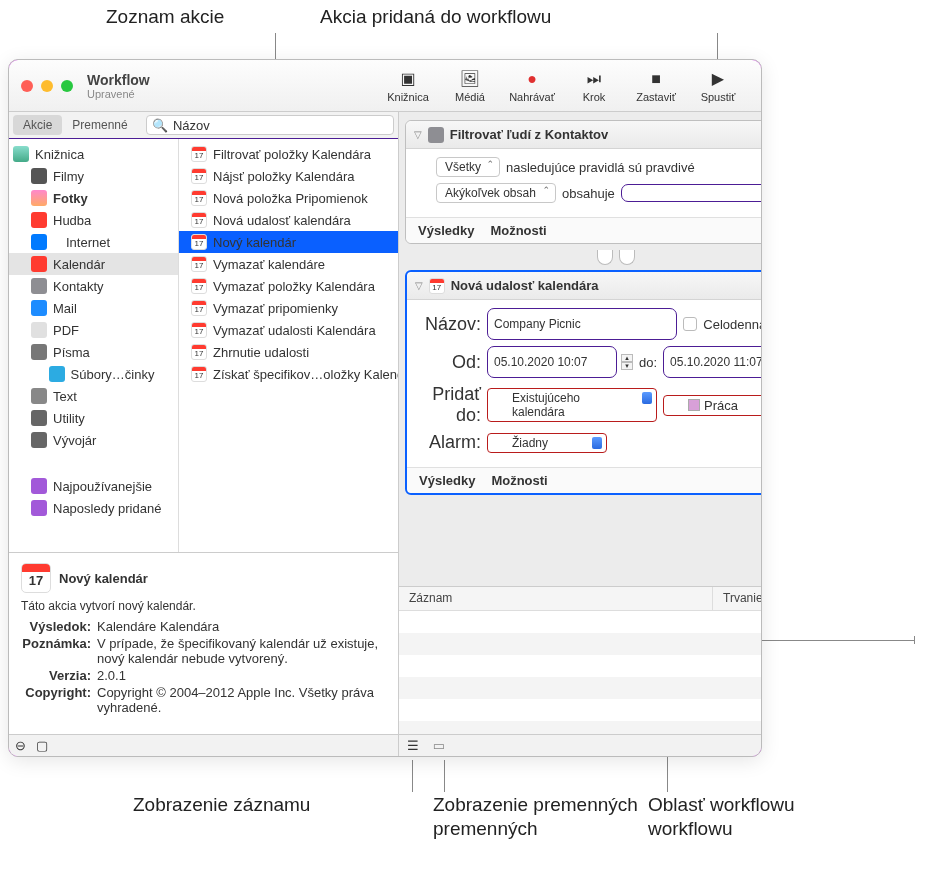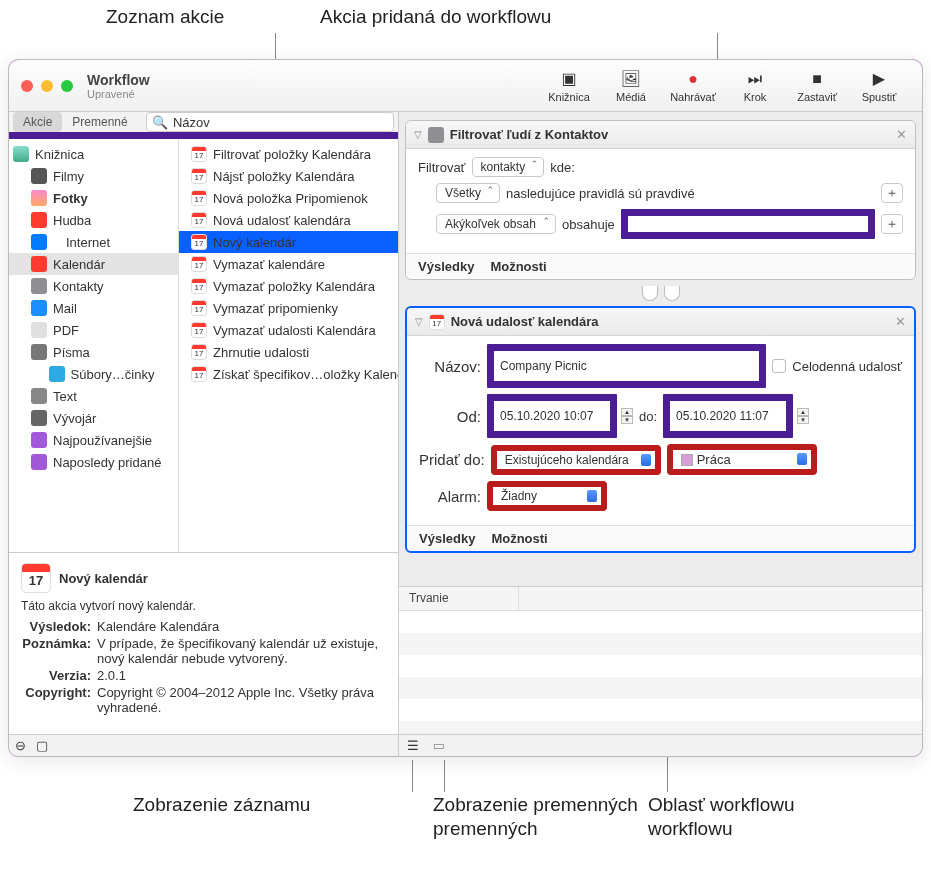--- a/index.html
+++ b/index.html
@@ -1,35 +1,35 @@
 <!DOCTYPE html>
 <html><head>
 <meta charset="utf-8">
 <style>
 *{box-sizing:border-box;margin:0;padding:0;font-family:-apple-system,BlinkMacSystemFont,"Helvetica Neue",sans-serif;font-size:13px;color:#333}
 body{background:#fff;width:931px;height:872px;position:relative}
 .callout{position:absolute;font-size:19px;color:#222;font-weight:400}
 .callout-line{position:absolute;background:#888}
-.window{position:absolute;left:8px;top:59px;width:915px;height:698px;border:1px solid #bbb;border-radius:10px;overflow:hidden;background:#d946ef;box-shadow:0 4px 20px rgba(0,0,0,0.1)}
+.window{position:absolute;left:8px;top:59px;width:754px;height:698px;border:1px solid #bbb;border-radius:10px;overflow:hidden;background:#d946ef;box-shadow:0 4px 20px rgba(0,0,0,0.1)}
 .titlebar{height:52px;display:flex;align-items:center;padding:0 12px;background:linear-gradient(#fdfdfd,#f0f0f0);border-bottom:1px solid #ccc}
 .traffic{display:flex;gap:8px;margin-right:14px}
 .tdot{width:12px;height:12px;border-radius:50%}
 .tr{background:#ff5f57}.ty{background:#febc2e}.tg{background:#28c840}
 .titletxt{flex:0 0 auto}
 .titletxt .main{font-size:14px;font-weight:600;color:#444}
 .titletxt .sub{font-size:11px;color:#888}
 .tbspacer{flex:1}
 .tbtn{display:flex;flex-direction:column;align-items:center;width:62px;cursor:pointer;color:#555}
 .tbtn .ic{height:20px;display:flex;align-items:center;justify-content:center;font-size:16px}
 .tbtn .lb{font-size:11px;margin-top:2px}
 .rec{color:#e03030}
 .dim{color:#bbb}
 .body{display:flex;height:calc(100% - 52px)}
 .left{width:390px;display:flex;flex-direction:column;border-right:1px solid #ccc;background:#fff}
-.segbar{height:27px;display:flex;align-items:flex-end;padding:0 4px;border-bottom:7px solid #4c1d95;background:#f2f2f2}
+.segbar{height:27px;display:flex;align-items:center;padding:0 4px;border-bottom:1px solid #4c1d95;background:#f2f2f2}
 .seg{font-size:12px;padding:3px 10px;border-radius:4px;color:#555}
 .seg.active{background:#d8d8d8}
 .search{flex:1;margin-left:8px;height:20px;border:1px solid #ccc;border-radius:4px;background:#fff;display:flex;align-items:center;padding:0 6px;color:#999;font-size:12px}
 .search .sic{margin-right:4px}
 .cols{flex:1;display:flex;min-height:0}
 .col1{width:170px;border-right:1px solid #ddd;overflow:auto;padding:4px 0}
 .col2{flex:1;overflow:auto;padding:4px 0}
 .row{display:flex;align-items:center;height:22px;padding:0 6px 0 12px;gap:6px;font-size:12.5px;color:#222;white-space:nowrap;overflow:hidden}
 .row.sel{background:#e4e4e4}
 .row.hilite{background:#0a60ff;color:#fff}
@@ -69,27 +69,27 @@
 .ahead{height:28px;background:linear-gradient(#f7f7f7,#eaeaea);border-bottom:1px solid #d4d4d4;border-radius:6px 6px 0 0;display:flex;align-items:center;padding:0 8px;gap:6px}
 .ahead .tri{color:#888;font-size:10px}
 .ahead .title{font-weight:700;font-size:13px}
 .ahead .x{margin-left:auto;color:#999;cursor:pointer}
 .abody{padding:8px 12px}
 .afoot{height:26px;border-top:1px solid #e0e0e0;display:flex;align-items:center;padding:0 12px;gap:16px;font-size:12px;font-weight:600;color:#888;background:#fafafa;border-radius:0 0 6px 6px}
 .connector{width:38px;height:14px;margin:-8px auto 6px;position:relative}
 .connector::before,.connector::after{content:"";position:absolute;top:0;width:14px;height:14px;background:#fff;border:1px solid #bbb;border-top:none;border-radius:0 0 10px 10px}
 .connector::before{left:0}.connector::after{right:0}
 .frow{display:flex;align-items:center;gap:6px;margin-bottom:6px;font-size:12.5px}
-.sel-box{border:6px solid #b91c1c;border-radius:4px;padding:2px 20px 2px 8px;background:#fff;position:relative;font-size:12px;min-width:60px}
+.sel-box{border:1px solid #b91c1c;border-radius:4px;padding:2px 20px 2px 24px;background:#fff;position:relative;font-size:12px;min-width:60px}
 .sel-box::after{content:"";position:absolute;right:4px;top:3px;width:10px;height:12px;background:linear-gradient(#5b9bff,#2a6ae0);border-radius:2px}
 .sel-plain{border:1px solid #c8c8c8;border-radius:4px;padding:2px 18px 2px 8px;background:#fff;position:relative;font-size:12px}
 .sel-plain::after{content:"⌃";position:absolute;right:5px;top:1px;font-size:9px;color:#666}
-.txtinput{border:7px solid #4c1d95;border-radius:1px;padding:8px 6px;background:#fff;font-size:12px;flex:1;min-width:60px}
+.txtinput{border:1px solid #4c1d95;border-radius:7px;padding:8px 6px;background:#fff;font-size:12px;flex:1;min-width:60px}
 .plusbtn{width:22px;height:20px;border:1px solid #c8c8c8;border-radius:4px;background:#fff;display:flex;align-items:center;justify-content:center;color:#555}
-.lbl{min-width:62px;text-align:right;font-size:15px}
+.lbl{min-width:62px;text-align:right;font-size:18px}
 .nested{margin-left:18px}
 .stepper{display:inline-flex;flex-direction:column;margin-left:-2px}
 .stepper span{width:12px;height:8px;border:1px solid #bbb;font-size:7px;line-height:6px;text-align:center;background:#f4f4f4}
 .cbox{width:14px;height:14px;border:1px solid #bbb;border-radius:3px;background:#fff}
 .colorbox{width:12px;height:12px;background:#d8a0d8;border:1px solid #aaa;margin-right:4px}
 .logpane{height:148px;border-top:1px solid #ccc;background:#fff;display:flex;flex-direction:column}
 .loghead{display:flex;height:24px;border-bottom:1px solid #ddd;background:#f5f5f5}
 .loghead .c{padding:4px 10px;font-size:12px;color:#444;border-right:1px solid #ddd}
 .loghead .c1{flex:1}
 .logbody{flex:1;background:repeating-linear-gradient(#fff,#fff 22px,#f4f4f4 22px,#f4f4f4 44px)}
@@ -209,24 +209,28 @@
             </div>
             <div class="row" style="padding-left: 22px; justify-content: center;">
               <span class="cic ic-files"></span>
               <span>Súbory…činky</span>
             </div>
             <div class="row" style="padding-left: 22px;">
               <span class="cic ic-text"></span>
               <span>Text</span>
             </div>
             <div class="row" style="padding-left: 22px;">
+              <span class="cic ic-util"></span>
+              <span>Utility</span>
+            </div>
+            <div class="row" style="padding-left: 22px;">
               <span class="cic ic-dev"></span>
               <span>Vývojár</span>
             </div>
-            <div class="row" style="padding-left: 22px;">
+            <div class="row" style="padding-left: 22px; margin-top: 24px;">
               <span class="cic ic-pop"></span>
               <span>Najpoužívanejšie</span>
             </div>
             <div class="row" style="padding-left: 22px;">
               <span class="cic ic-recent"></span>
               <span>Naposledy pridané</span>
             </div>
           </div>
         <div class="col2" id="actcol">
             <div class="row">
@@ -302,25 +306,20 @@
       <div class="wf">
 
         <div class="action">
           <div class="ahead">
             <span class="tri">▽</span>
             <span class="cic ic-con"></span>
             <span class="title">Filtrovať ľudí z Kontaktov</span>
             <span class="x">✕</span>
           </div>
           <div class="abody">
-            <div class="frow">
-              <span>Filtrovať</span>
-              <span class="sel-plain">kontakty</span>
-              <span>kde:</span>
-            </div>
             <div class="frow nested">
               <span class="sel-plain">Všetky</span>
               <span>nasledujúce pravidlá sú pravdivé</span>
               <span style="flex:1"></span>
               <span class="plusbtn">＋</span>
             </div>
             <div class="frow nested" style="">
               <span class="sel-plain" style="min-width:120px">Akýkoľvek obsah</span>
               <span>obsahuje</span>
               <span class="txtinput"></span>
@@ -379,20 +378,21 @@
           <div class="afoot">
             <span>Výsledky</span>
             <span>Možnosti</span>
           </div>
         </div>
 
       </div>
 
       <div class="logpane">
         <div class="loghead">
+          <div class="c c1">Záznam</div>
           <div class="c" style="width:120px">Trvanie</div>
         </div>
         <div class="logbody"></div>
       </div>
       <div class="rbstrip">
         <span>☰</span>
         <span class="g">▭</span>
       </div>
     </div>
   </div>

